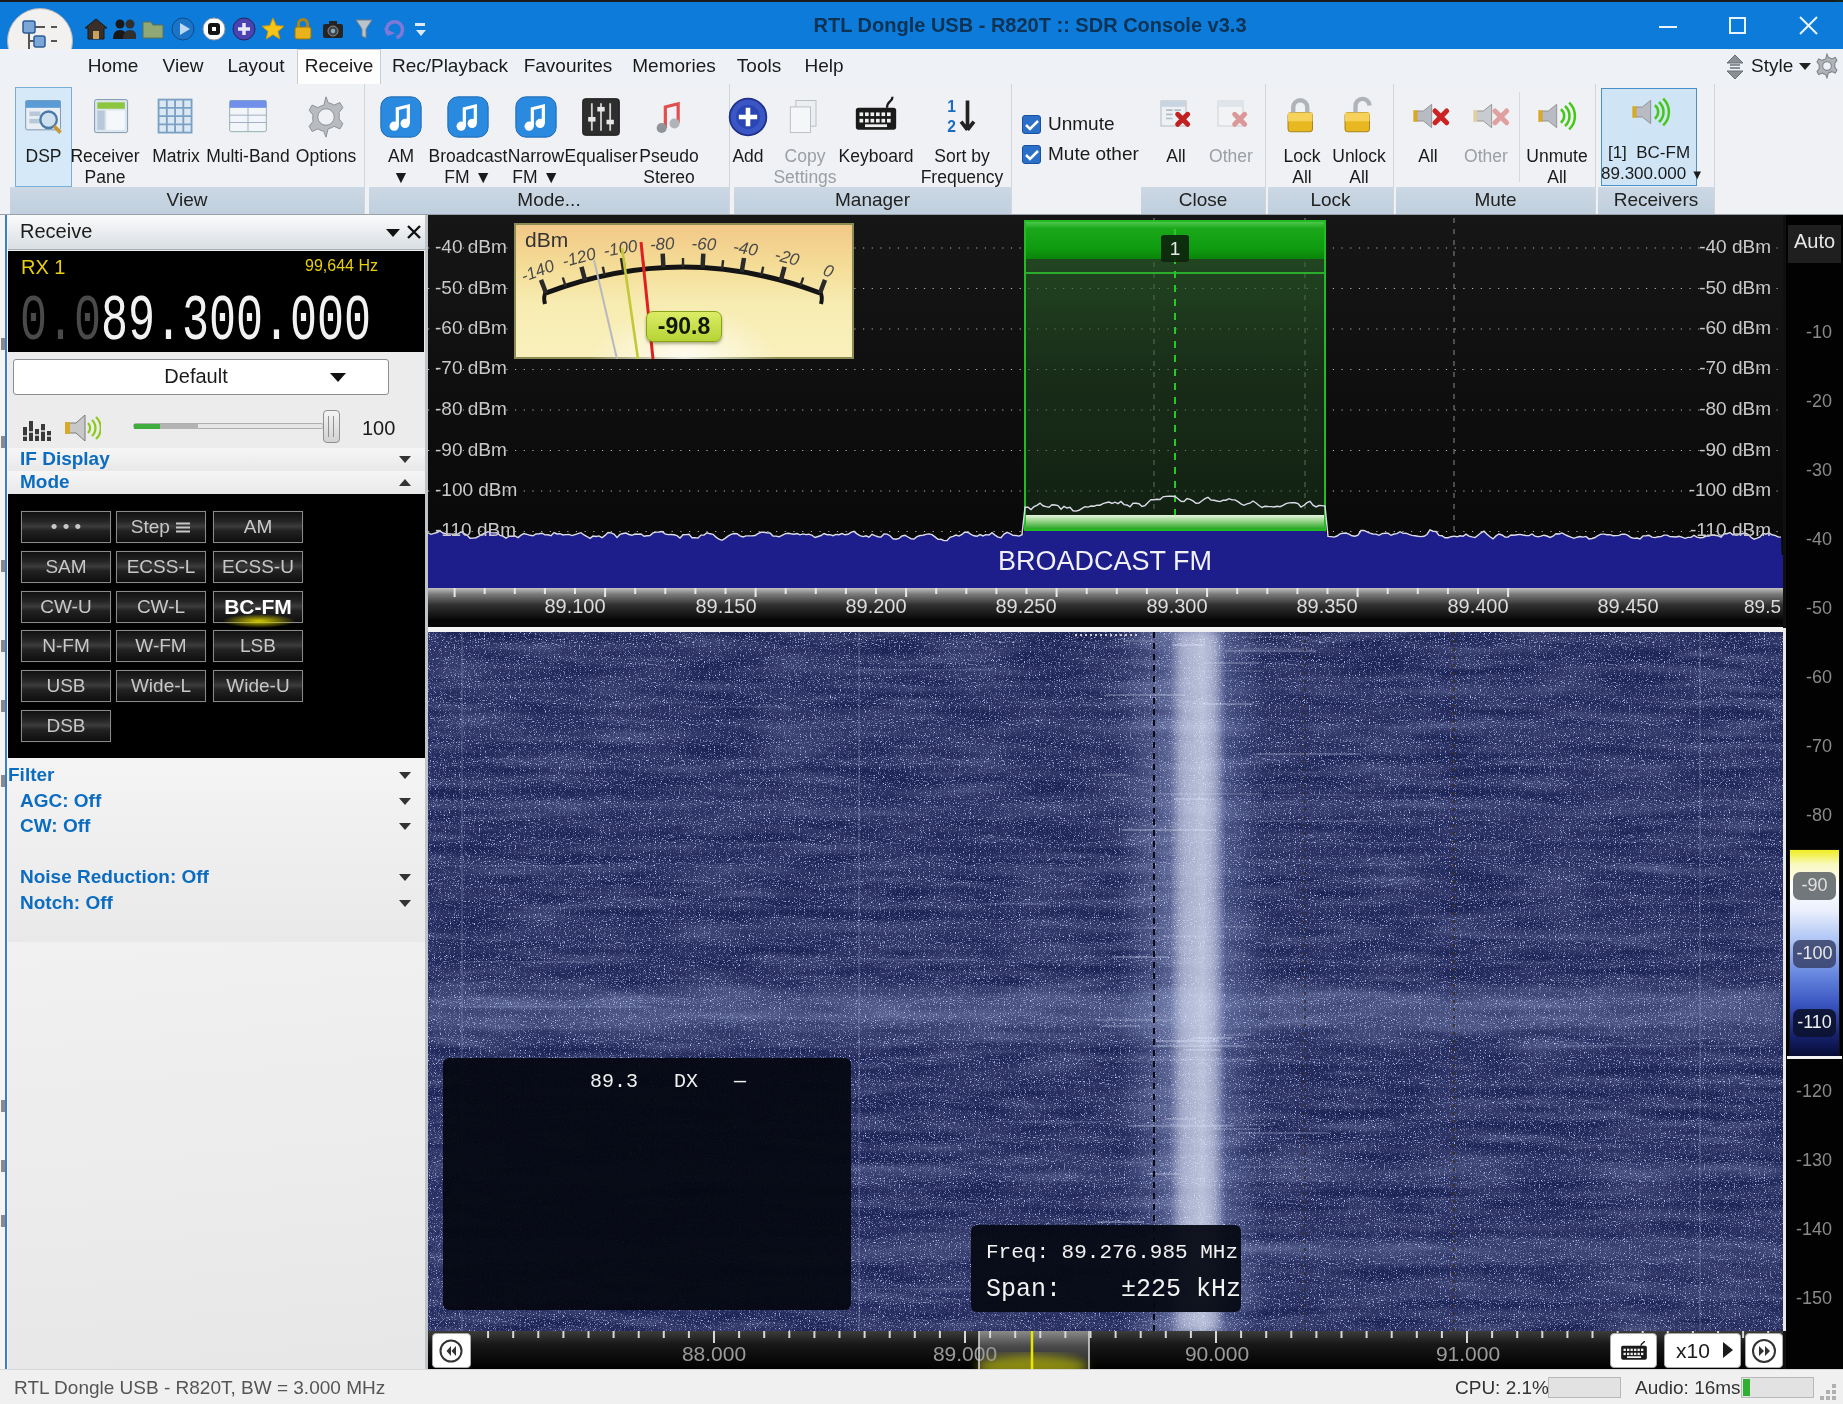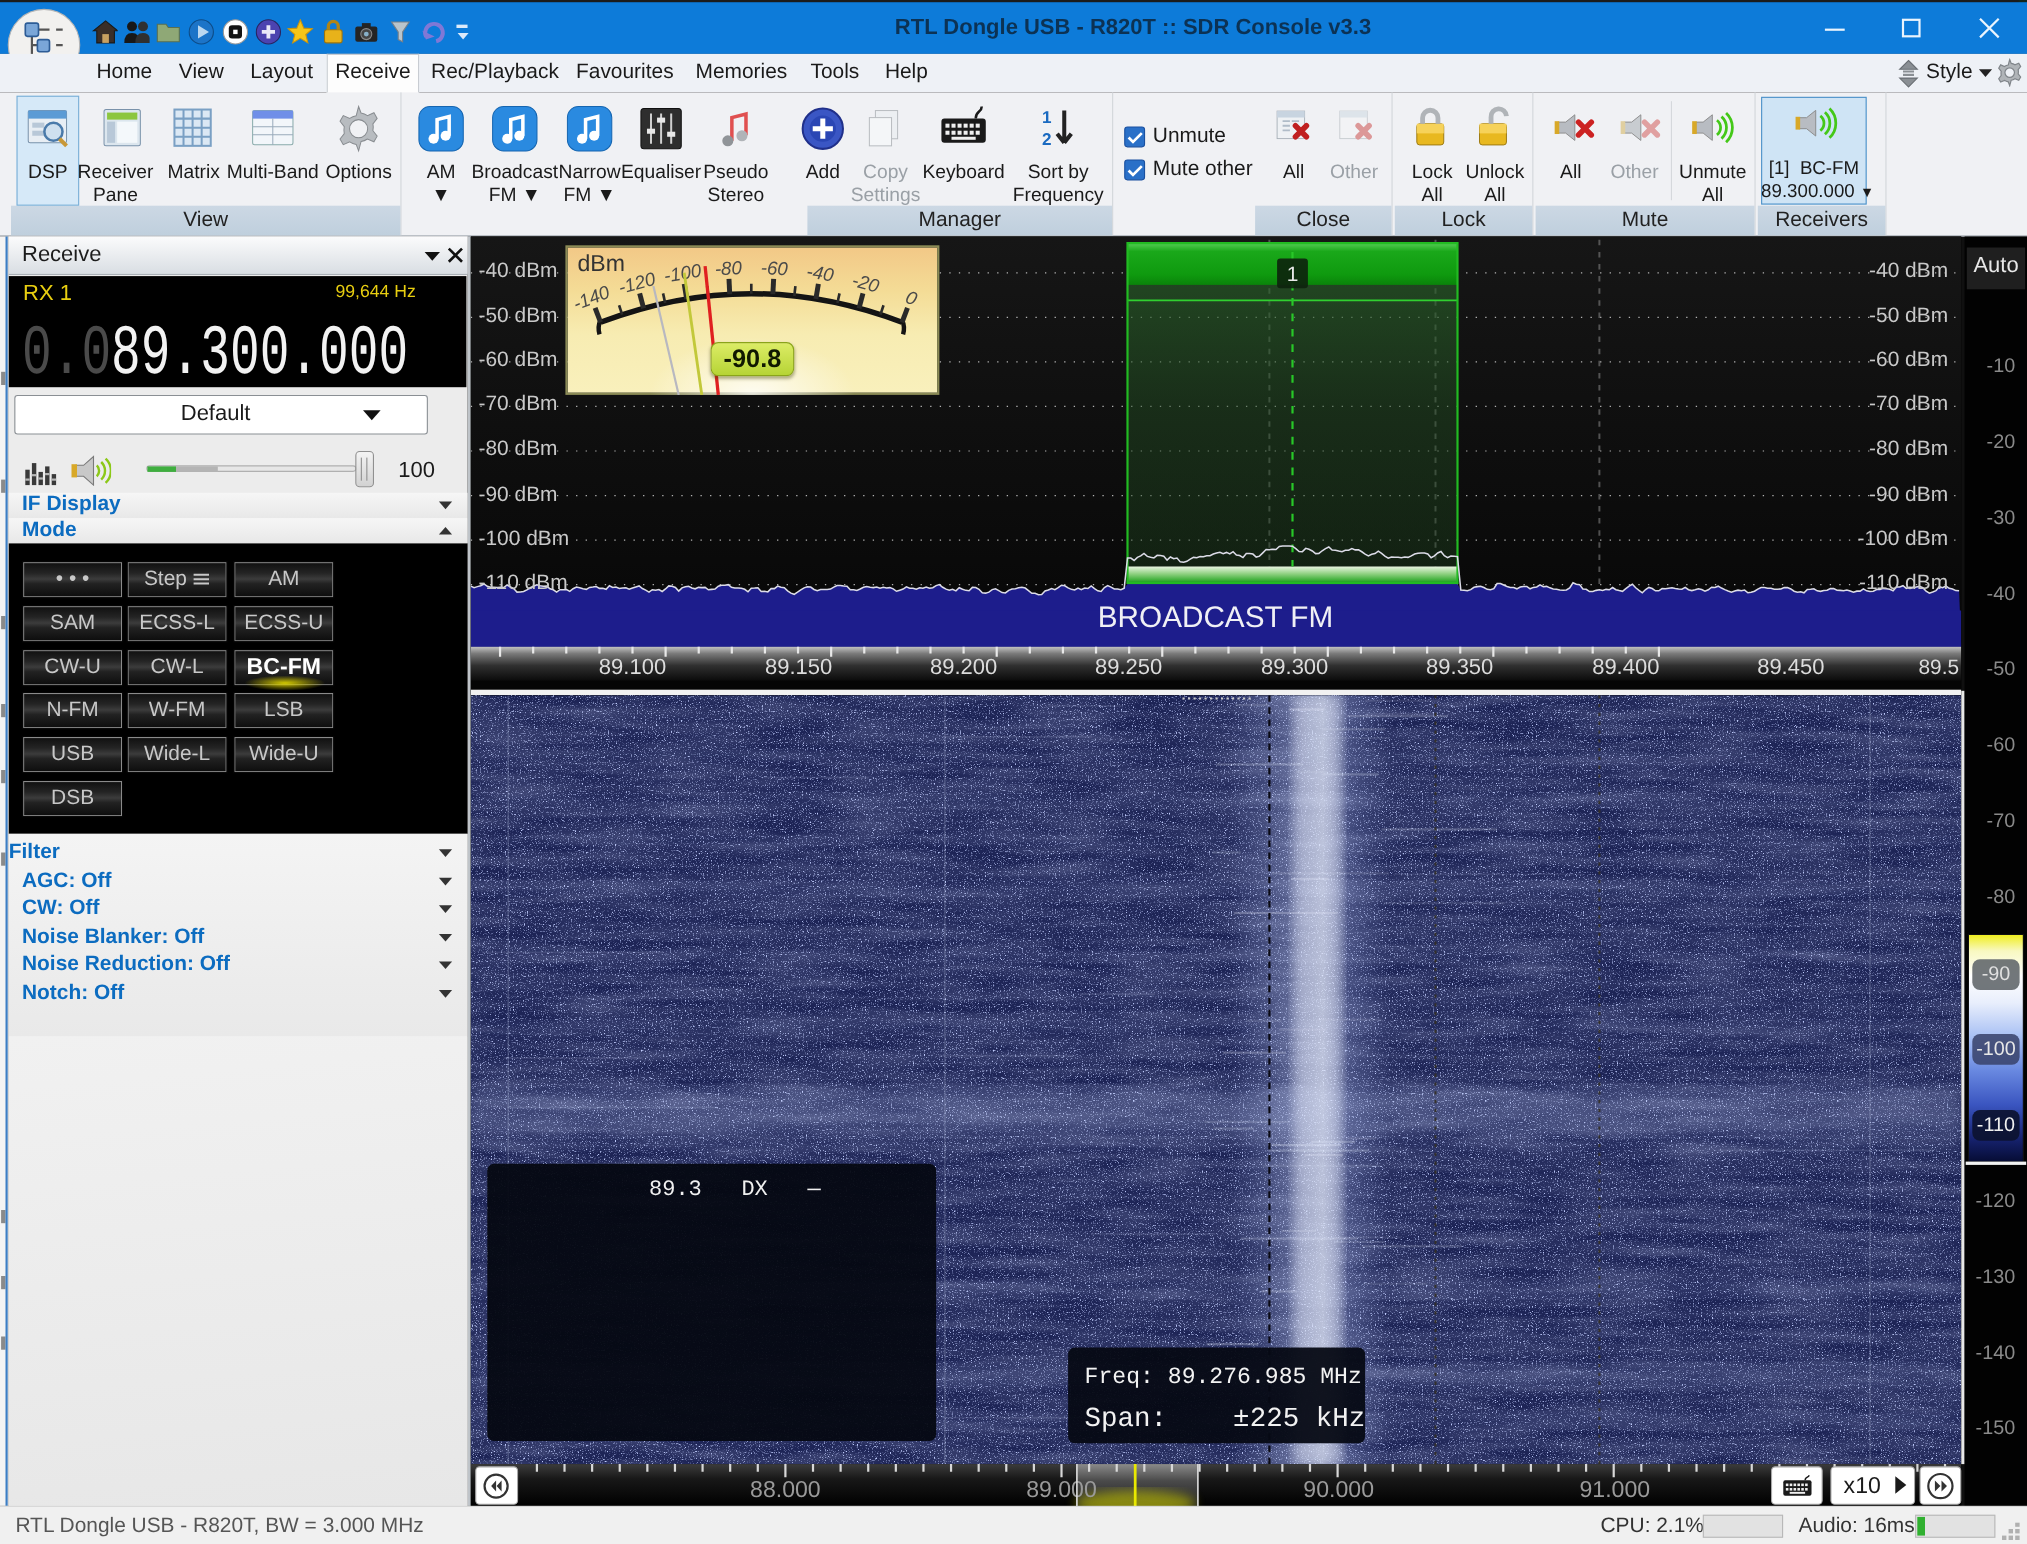--- a/index.html
+++ b/index.html
@@ -117,20 +117,23 @@
   </svg>
 <div class="tx" style="left:1751px;top:55px;font-size:19px;color:#1a1a1a">Style</div>
 <div class="abs" style="left:1799px;top:63px;width:0;height:0;border-left:6px solid transparent;border-right:6px solid transparent;border-top:7px solid #222"></div>
 <svg class="abs" style="left:1814px;top:53px" width="26" height="26" viewBox="0 0 24 24">
     <path d="M12 8 a4 4 0 1 0 0 8 a4 4 0 0 0 0-8 M12 1 l1.2 3.2 a8 8 0 0 1 3.2 1.3 l3.2-1.4 l1.6 2.8 l-2.1 2.7 a8 8 0 0 1 0 3.4 l2.1 2.7 l-1.6 2.8 l-3.2-1.4 a8 8 0 0 1-3.2 1.3 L12 23 l-1.2-3.2 a8 8 0 0 1-3.2-1.3 l-3.2 1.4 l-1.6-2.8 l2.1-2.7 a8 8 0 0 1 0-3.4 L2.8 8.3 l1.6-2.8 l3.2 1.4 a8 8 0 0 1 3.2-1.3 Z" fill="#b0b4b8" stroke="#80858a" fill-rule="evenodd"></path>
   </svg>
 <div class="abs" id="ribbon">
 <div class="grp" style="left:10px;width:355px">
       <div class="grplabel">View</div>
     </div>
+<div class="grp" style="left:369px;width:361px">
+      <div class="grplabel">Mode...</div>
+    </div>
 <div class="grp" style="left:734px;width:278px">
       <div class="grplabel">Manager</div>
     </div>
 <div class="grp" style="left:1141px;width:125px">
       <div class="grplabel">Close</div>
     </div>
 <div class="grp" style="left:1268px;width:126px">
       <div class="grplabel">Lock</div>
     </div>
 <div class="grp" style="left:1396px;width:200px">
@@ -397,21 +400,20 @@
 <div class="modebtn" style="left:108px;top:415px;">W-FM</div>
 <div class="modebtn" style="left:205px;top:415px;">LSB</div>
 <div class="modebtn" style="left:13px;top:455px;">USB</div>
 <div class="modebtn" style="left:108px;top:455px;">Wide-L</div>
 <div class="modebtn" style="left:205px;top:455px;">Wide-U</div>
 <div class="modebtn" style="left:13px;top:495px;">DSB</div>
 <div class="abs" style="left:0;top:543px;width:417px;height:184px;background:linear-gradient(#f4f4f4,#e9e9e9)"></div>
     <div class="blue-row" style="top:547px"><span style="">Filter</span><span class="car"></span></div>
 <div class="blue-row" style="top:573px"><span style="margin-left:12px">AGC: Off</span><span class="car"></span></div>
 <div class="blue-row" style="top:598px"><span style="margin-left:12px">CW: Off</span><span class="car"></span></div>
-<div class="blue-row" style="top:624px"><span style="margin-left:12px">Noise Blanker: Off</span><span class="car"></span></div>
 <div class="blue-row" style="top:649px"><span style="margin-left:12px">Noise Reduction: Off</span><span class="car"></span></div>
 <div class="blue-row" style="top:675px"><span style="margin-left:12px">Notch: Off</span><span class="car"></span></div>
 <div class="blue-row" style="top:735px"><span style="margin-left:12px">Squelch: Off</span><span class="car"></span></div>
 <div class="abs" style="left:0;top:727px;width:417px;height:427px;background:linear-gradient(175deg,#f1f1f1,#e7e7e7)"></div>
   </div>
 <div class="abs" id="main">
 <svg class="abs" style="left:0;top:0" width="1355" height="417">
       <rect width="1355" height="417" fill="#0a0a0a"></rect>
       <rect width="1355" height="417" fill="url(#specbg)"></rect>
       <defs>

